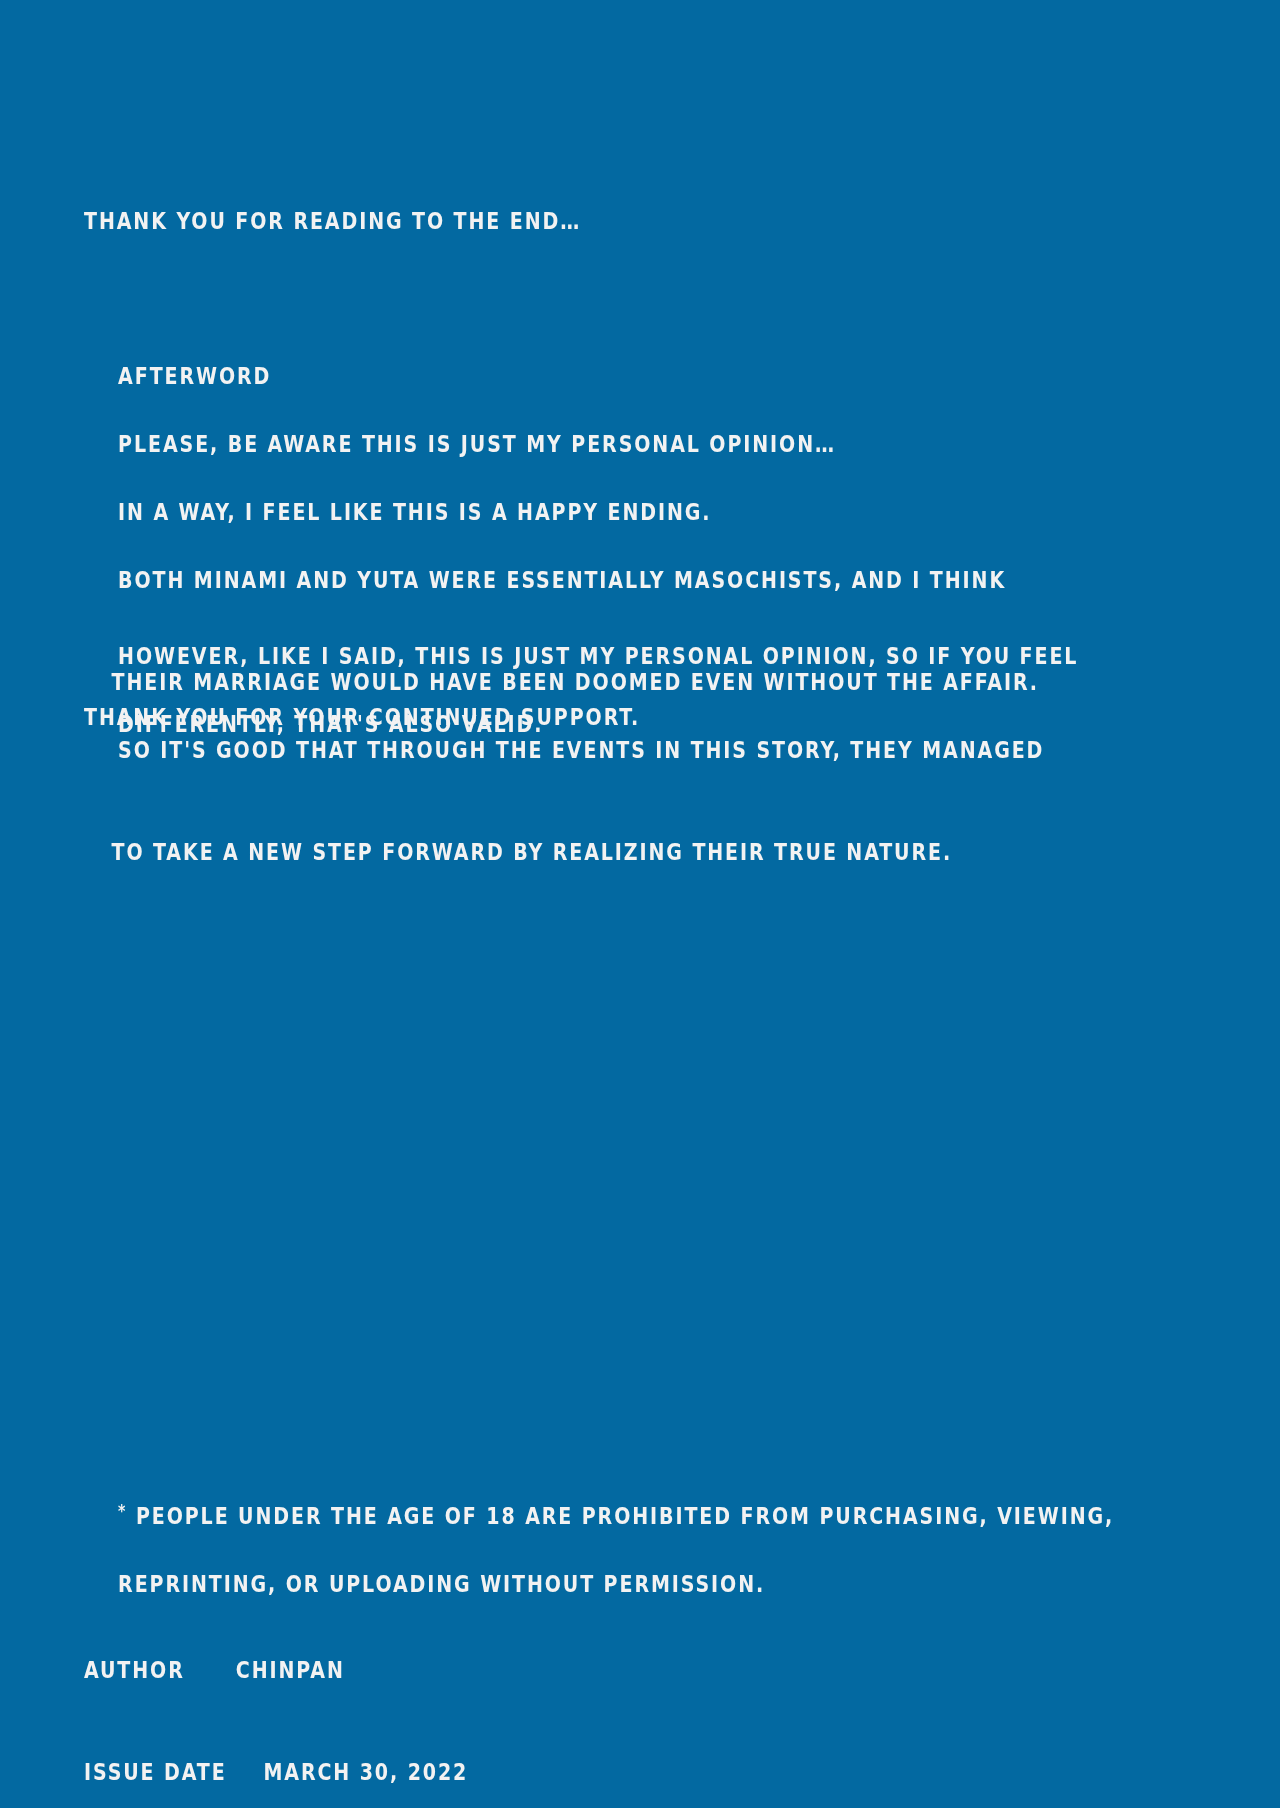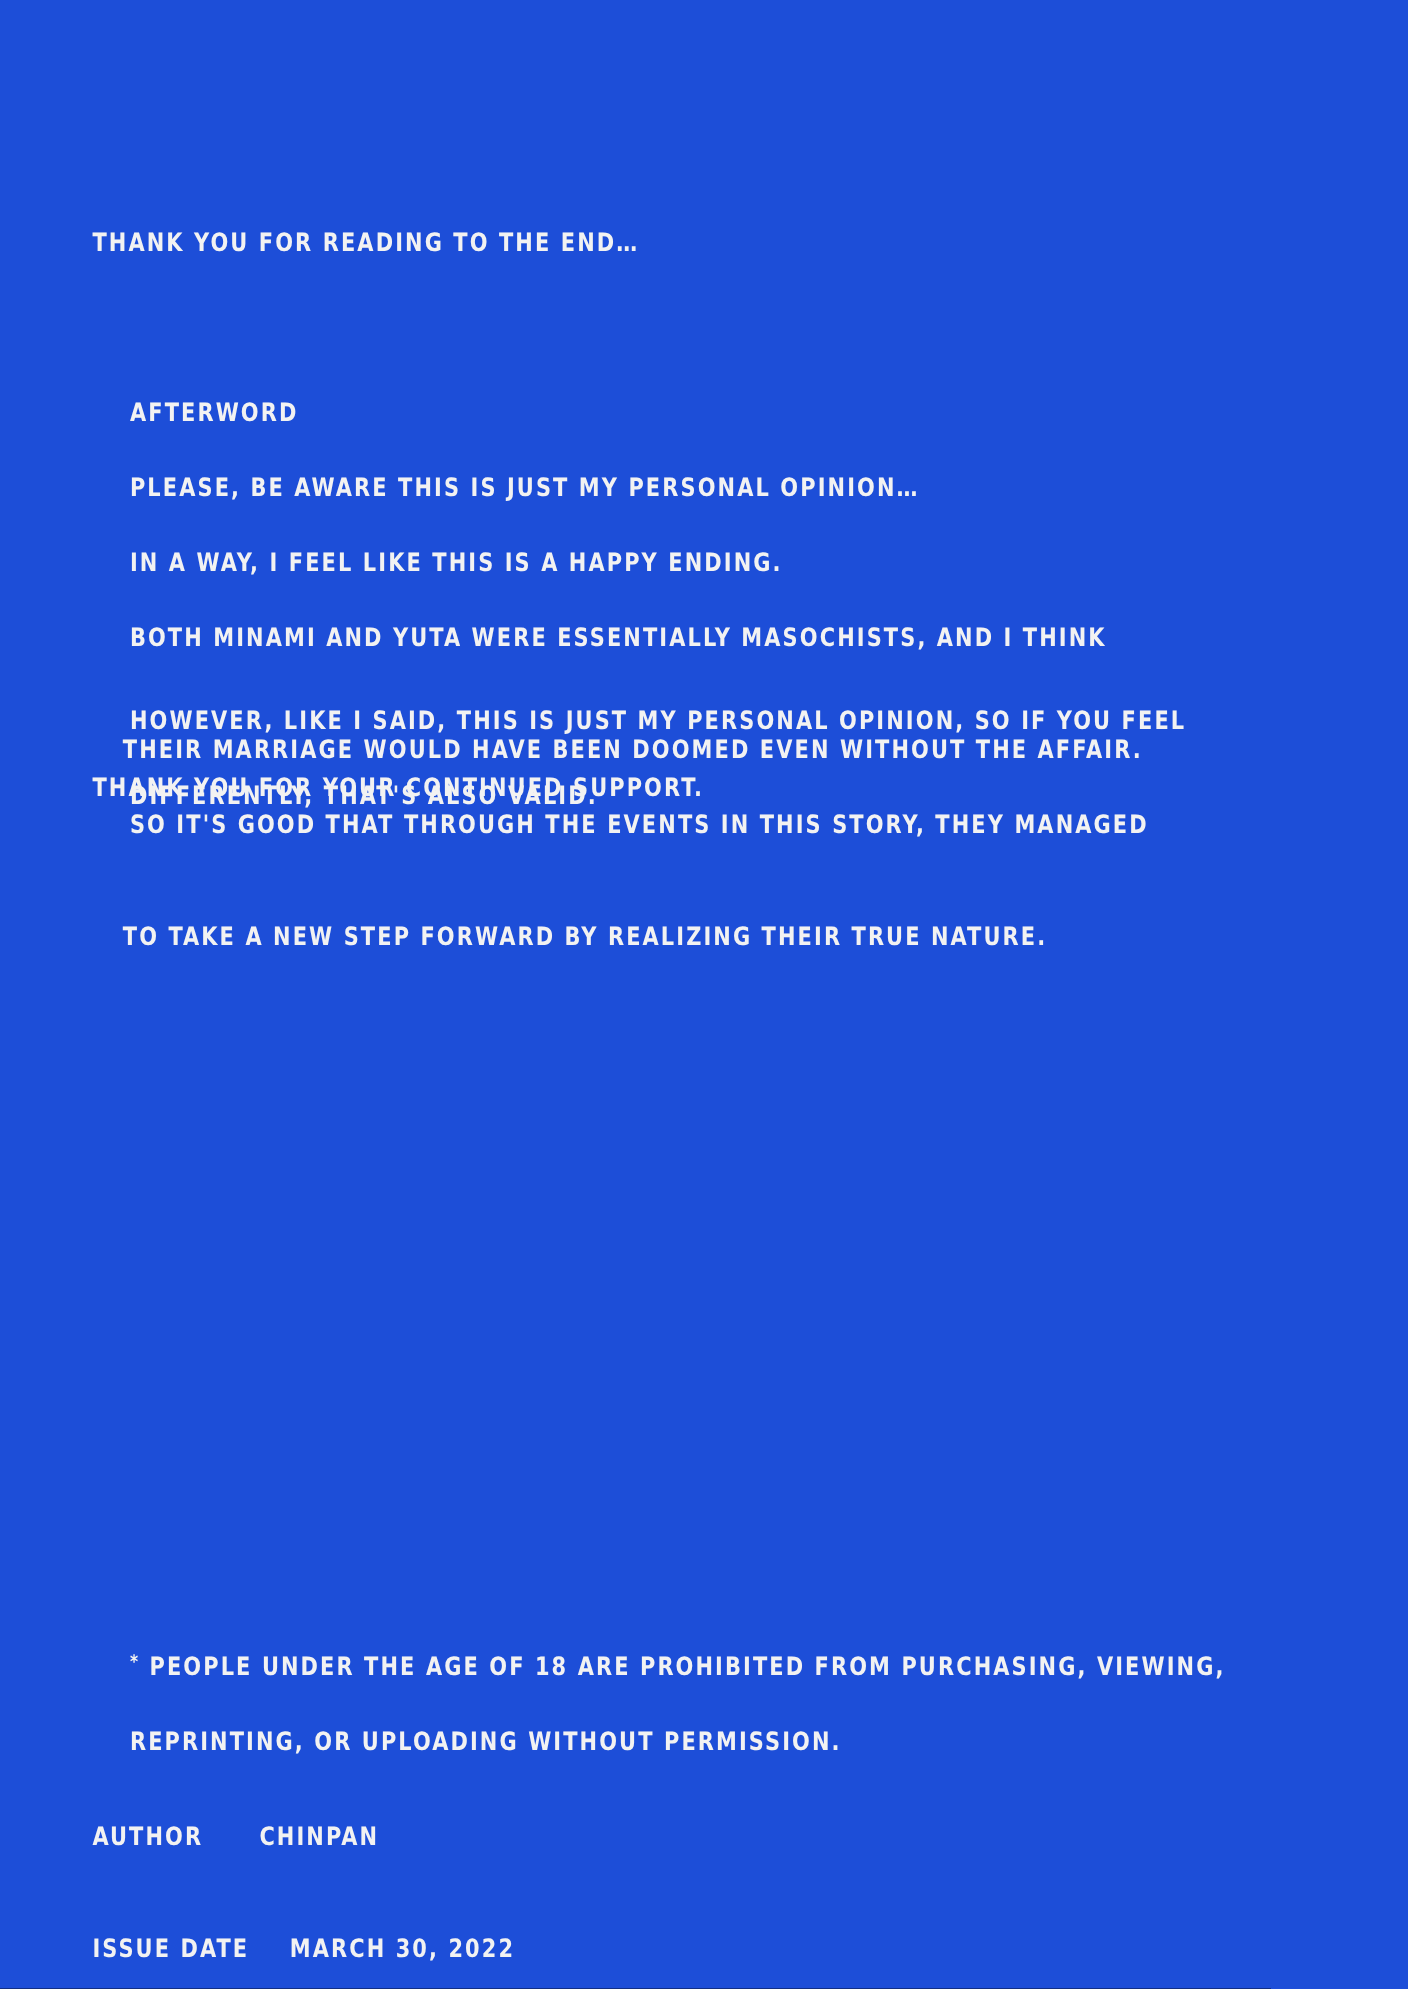--- a/index.html
+++ b/index.html
@@ -10,21 +10,21 @@
   body {
     width: 1280px;
     height: 1808px;
     position: relative;
     overflow: hidden;
     font-family: "DejaVu Sans", sans-serif;
   }
   .page {
     position: absolute;
     inset: 0;
-    background: #1d4ed8;
+    background: #0369a1;
     color: #ffffff;
   }
   .txt {
     font-family: "DejaVu Sans", sans-serif;
     font-weight: 700;
     color: #f2f2f2;
     letter-spacing: 0.09em;
     white-space: pre-wrap;
     text-transform: uppercase;
     font-stretch: condensed;

